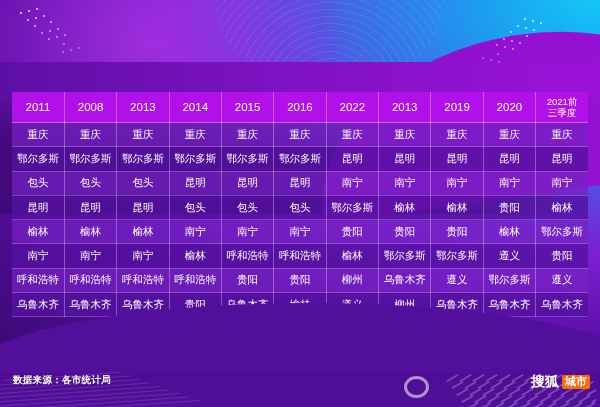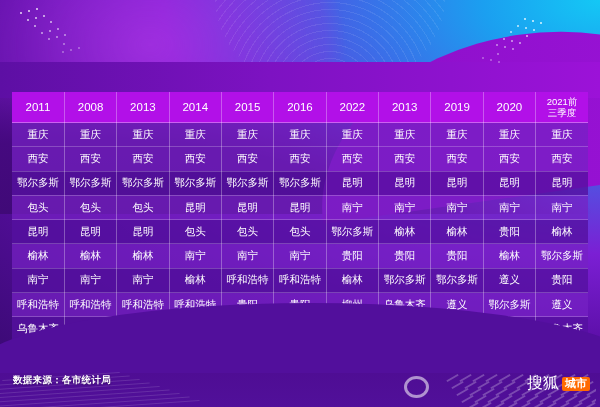--- a/index.html
+++ b/index.html
@@ -89,21 +89,21 @@
   thead th.two-line{font-size:9.5px;line-height:11px;}
   tbody tr{height:24.3px;}
   tbody tr.odd td{background:rgba(118,33,196,.72);}
   tbody tr.even td{background:rgba(85,16,160,.80);}
   
   .source{
     position:absolute;left:13px;top:374px;color:#fff;font-size:9.5px;font-weight:bold;
     letter-spacing:.3px;text-shadow:0 1px 2px rgba(0,0,0,.35);
   }
   .logo{position:absolute;right:10px;top:373px;display:flex;align-items:center;gap:3px;}
-  .logo .sohu{color:#fff;font-size:16px;font-weight:normal;letter-spacing:0px;}
+  .logo .sohu{color:#fff;font-size:14px;font-weight:bold;letter-spacing:0px;}
   .logo .city{
     background:#ff6a00;color:#fff;font-size:11px;font-weight:bold;
     padding:0px 3px 1px 3px;border-radius:2px;line-height:13px;
   }
 </style>
 </head>
 <body>
 
 <div id="stage">
 
@@ -178,33 +178,20 @@
             <td>重庆</td>
             <td>重庆</td>
             <td>重庆</td>
             <td>重庆</td>
             <td>重庆</td>
             <td>重庆</td>
             <td>重庆</td>
             <td>重庆</td>
             <td>重庆</td>
             <td>重庆</td>
-          </tr>
-          <tr class="odd">
-            <td>西安</td>
-            <td>西安</td>
-            <td>西安</td>
-            <td>西安</td>
-            <td>西安</td>
-            <td>西安</td>
-            <td>西安</td>
-            <td>西安</td>
-            <td>西安</td>
-            <td>西安</td>
-            <td>西安</td>
           </tr>
           <tr class="even">
             <td>鄂尔多斯</td>
             <td>鄂尔多斯</td>
             <td>鄂尔多斯</td>
             <td>鄂尔多斯</td>
             <td>鄂尔多斯</td>
             <td>鄂尔多斯</td>
             <td>昆明</td>
             <td>昆明</td>

